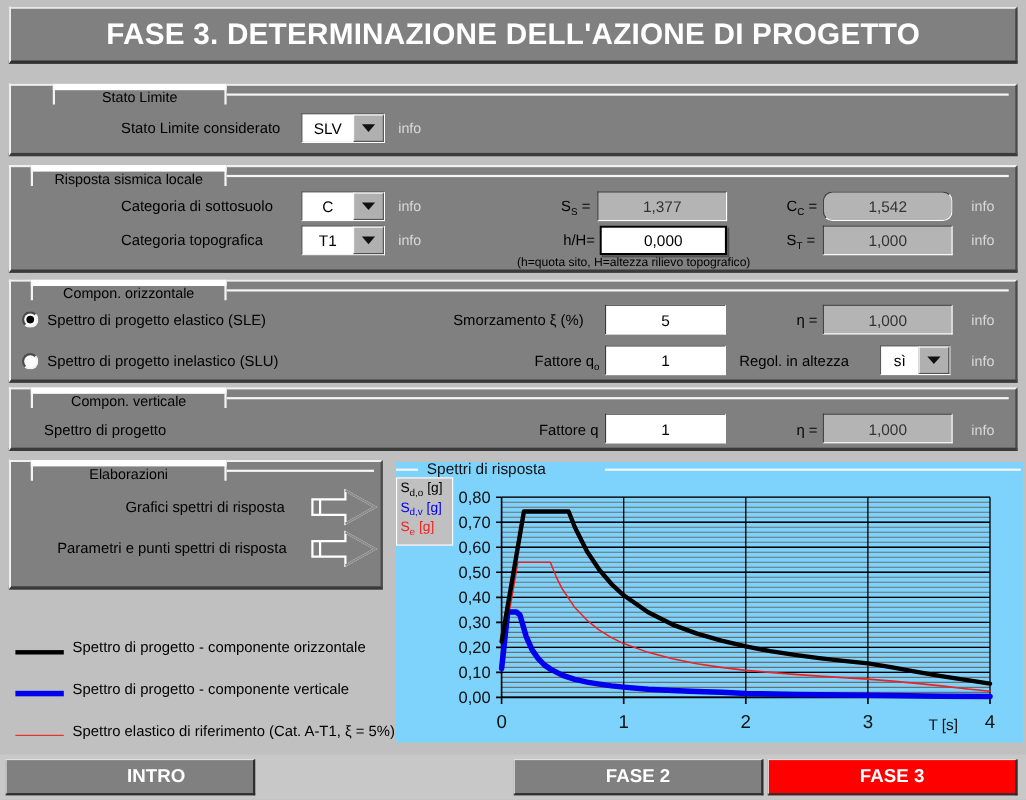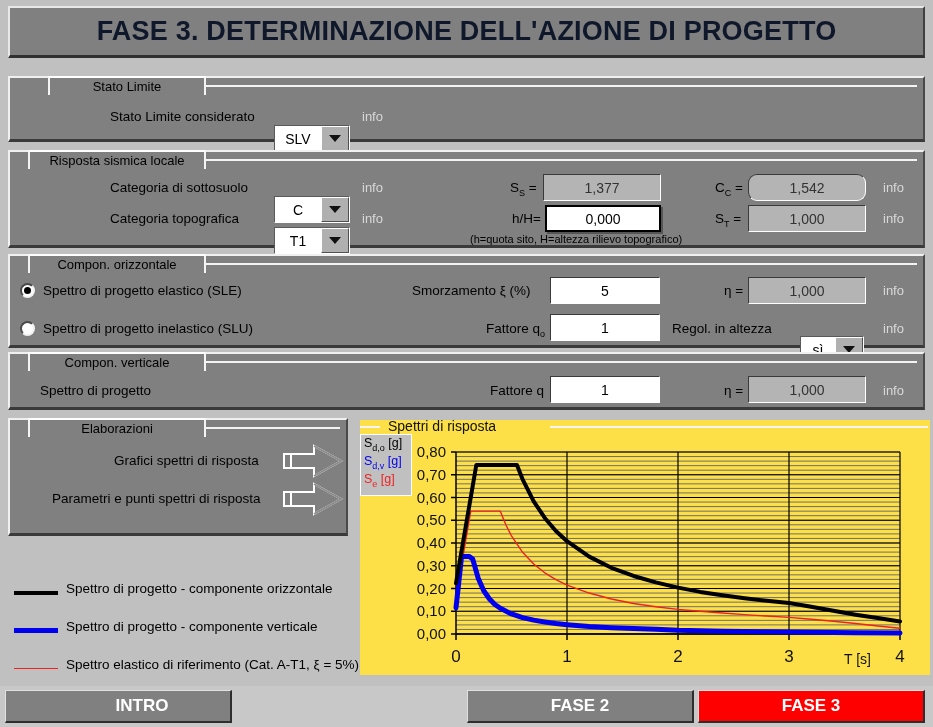--- a/index.html
+++ b/index.html
@@ -16,52 +16,52 @@
     position:absolute;left:8px;top:6px;width:917px;height:52px;
     background:#808080;
     border-top:2px solid #e8e8e8;
     border-left:2px solid #e8e8e8;
     border-right:2px solid #404040;
     border-bottom:3px solid #303030;
     display:flex;align-items:center;justify-content:center;
     box-sizing:border-box;
   }
   #title-bar .ttl{
-    color:#0f172a;font-size:27px;font-weight:bold;letter-spacing:.2px;
+    color:#ffffff;font-size:27px;font-weight:bold;letter-spacing:.2px;
     white-space:nowrap;
   }
   
   .panel{
     position:absolute;background:#808080;box-sizing:border-box;
     border-top:2px solid #f0f0f0;
     border-left:2px solid #f0f0f0;
     border-right:2px solid #4a4a4a;
     border-bottom:3px solid #3a3a3a;
   }
   .grp-tab{
     position:absolute;top:-2px;height:19px;
     background:#808080;
-    border-top:2px solid #ffffff;
+    border-top:6px solid #ffffff;
     border-left:2px solid #f4f4f4;
     border-right:2px solid #f4f4f4;
     box-sizing:border-box;
     display:flex;align-items:center;justify-content:center;
     padding:0 10px;font-size:13px;color:#000;white-space:nowrap;text-align:right;
   }
   .grp-rule{
     position:absolute;top:7px;height:2px;background:#f4f4f4;
   }
   .lbl{position:absolute;white-space:nowrap;font-size:13.5px;color:#000;}
   .lbl.r{text-align:right;}
   .info{position:absolute;color:#d8d8d8;font-size:13px;white-space:nowrap;}
 
   
   .combo{position:absolute;height:27px;display:flex;box-sizing:border-box;
     border-top:1px solid #5a5a5a;border-left:1px solid #5a5a5a;
-    border-right:1px solid #ffffff;border-bottom:1px solid #ffffff;margin-top:22px;}
+    border-right:1px solid #ffffff;border-bottom:1px solid #ffffff;}
   .combo .val{flex:1;background:#ffffff;display:flex;align-items:center;
     justify-content:center;font-size:14px;color:#000;}
   .combo .btn{width:28px;background:#b0b0b0;
     border-top:1px solid #ffffff;border-left:1px solid #ffffff;
     border-right:1px solid #505050;border-bottom:1px solid #505050;
     display:flex;align-items:center;justify-content:center;box-sizing:border-box;}
   .combo .btn i{display:block;width:0;height:0;border-left:6px solid transparent;
     border-right:6px solid transparent;border-top:7px solid #111;}
 
   
@@ -78,21 +78,21 @@
     background:#ffffff;box-sizing:border-box;
     border-top:2px solid #4a4a4a;border-left:2px solid #4a4a4a;
     border-right:2px solid #f2f2f2;border-bottom:2px solid #f2f2f2;}
   .radio.on::after{content:"";position:absolute;left:2px;top:2px;
     width:7px;height:7px;border-radius:50%;background:#000;}
 
   
   .arrowbtn{position:absolute;width:62px;height:34px;}
   
   #chart-panel{position:absolute;left:360px;top:420px;width:570px;height:255px;
-    background:#fde047;box-sizing:border-box;}
+    background:#7dd3fc;box-sizing:border-box;}
   .chart-legend-box{position:absolute;left:0;top:14px;width:52px;height:62px;
     background:#c0c0c0;border:1px solid #ffffff;box-sizing:border-box;}
   .axis-lbl{position:absolute;font-size:14px;color:#111;white-space:nowrap;}
 
   
   #legend{position:absolute;left:14px;top:545px;width:345px;height:125px;}
   .lg-row{position:absolute;left:0;height:20px;white-space:nowrap;font-size:13.5px;}
   .lg-line{position:absolute;left:0;}
   .lg-text{position:absolute;left:52px;top:-2px;}
 

